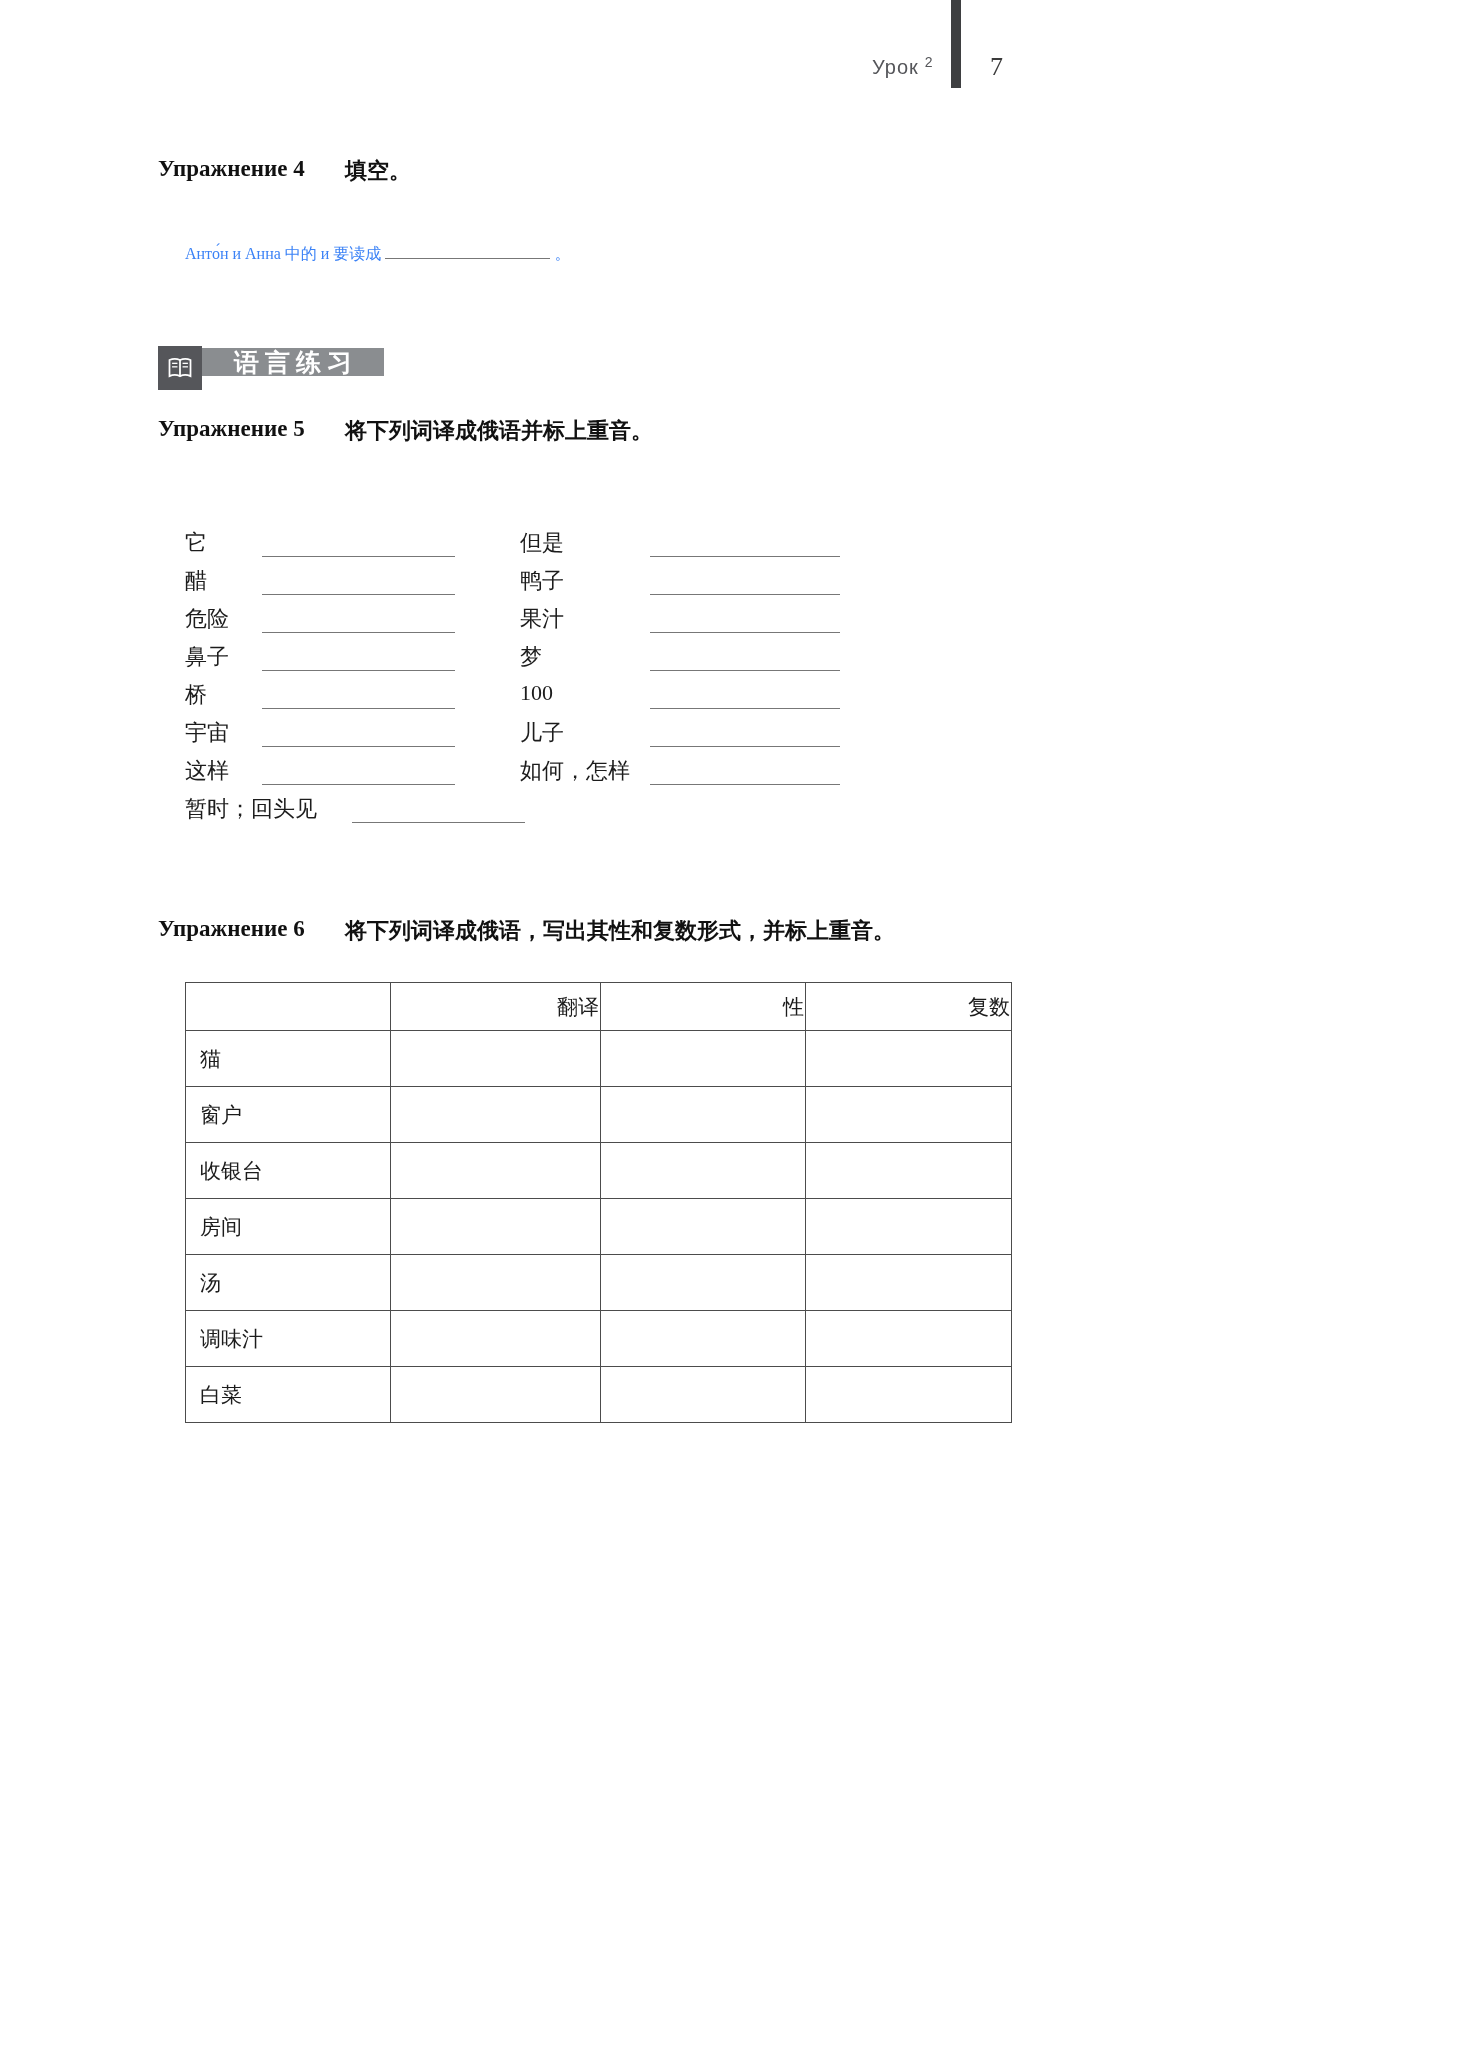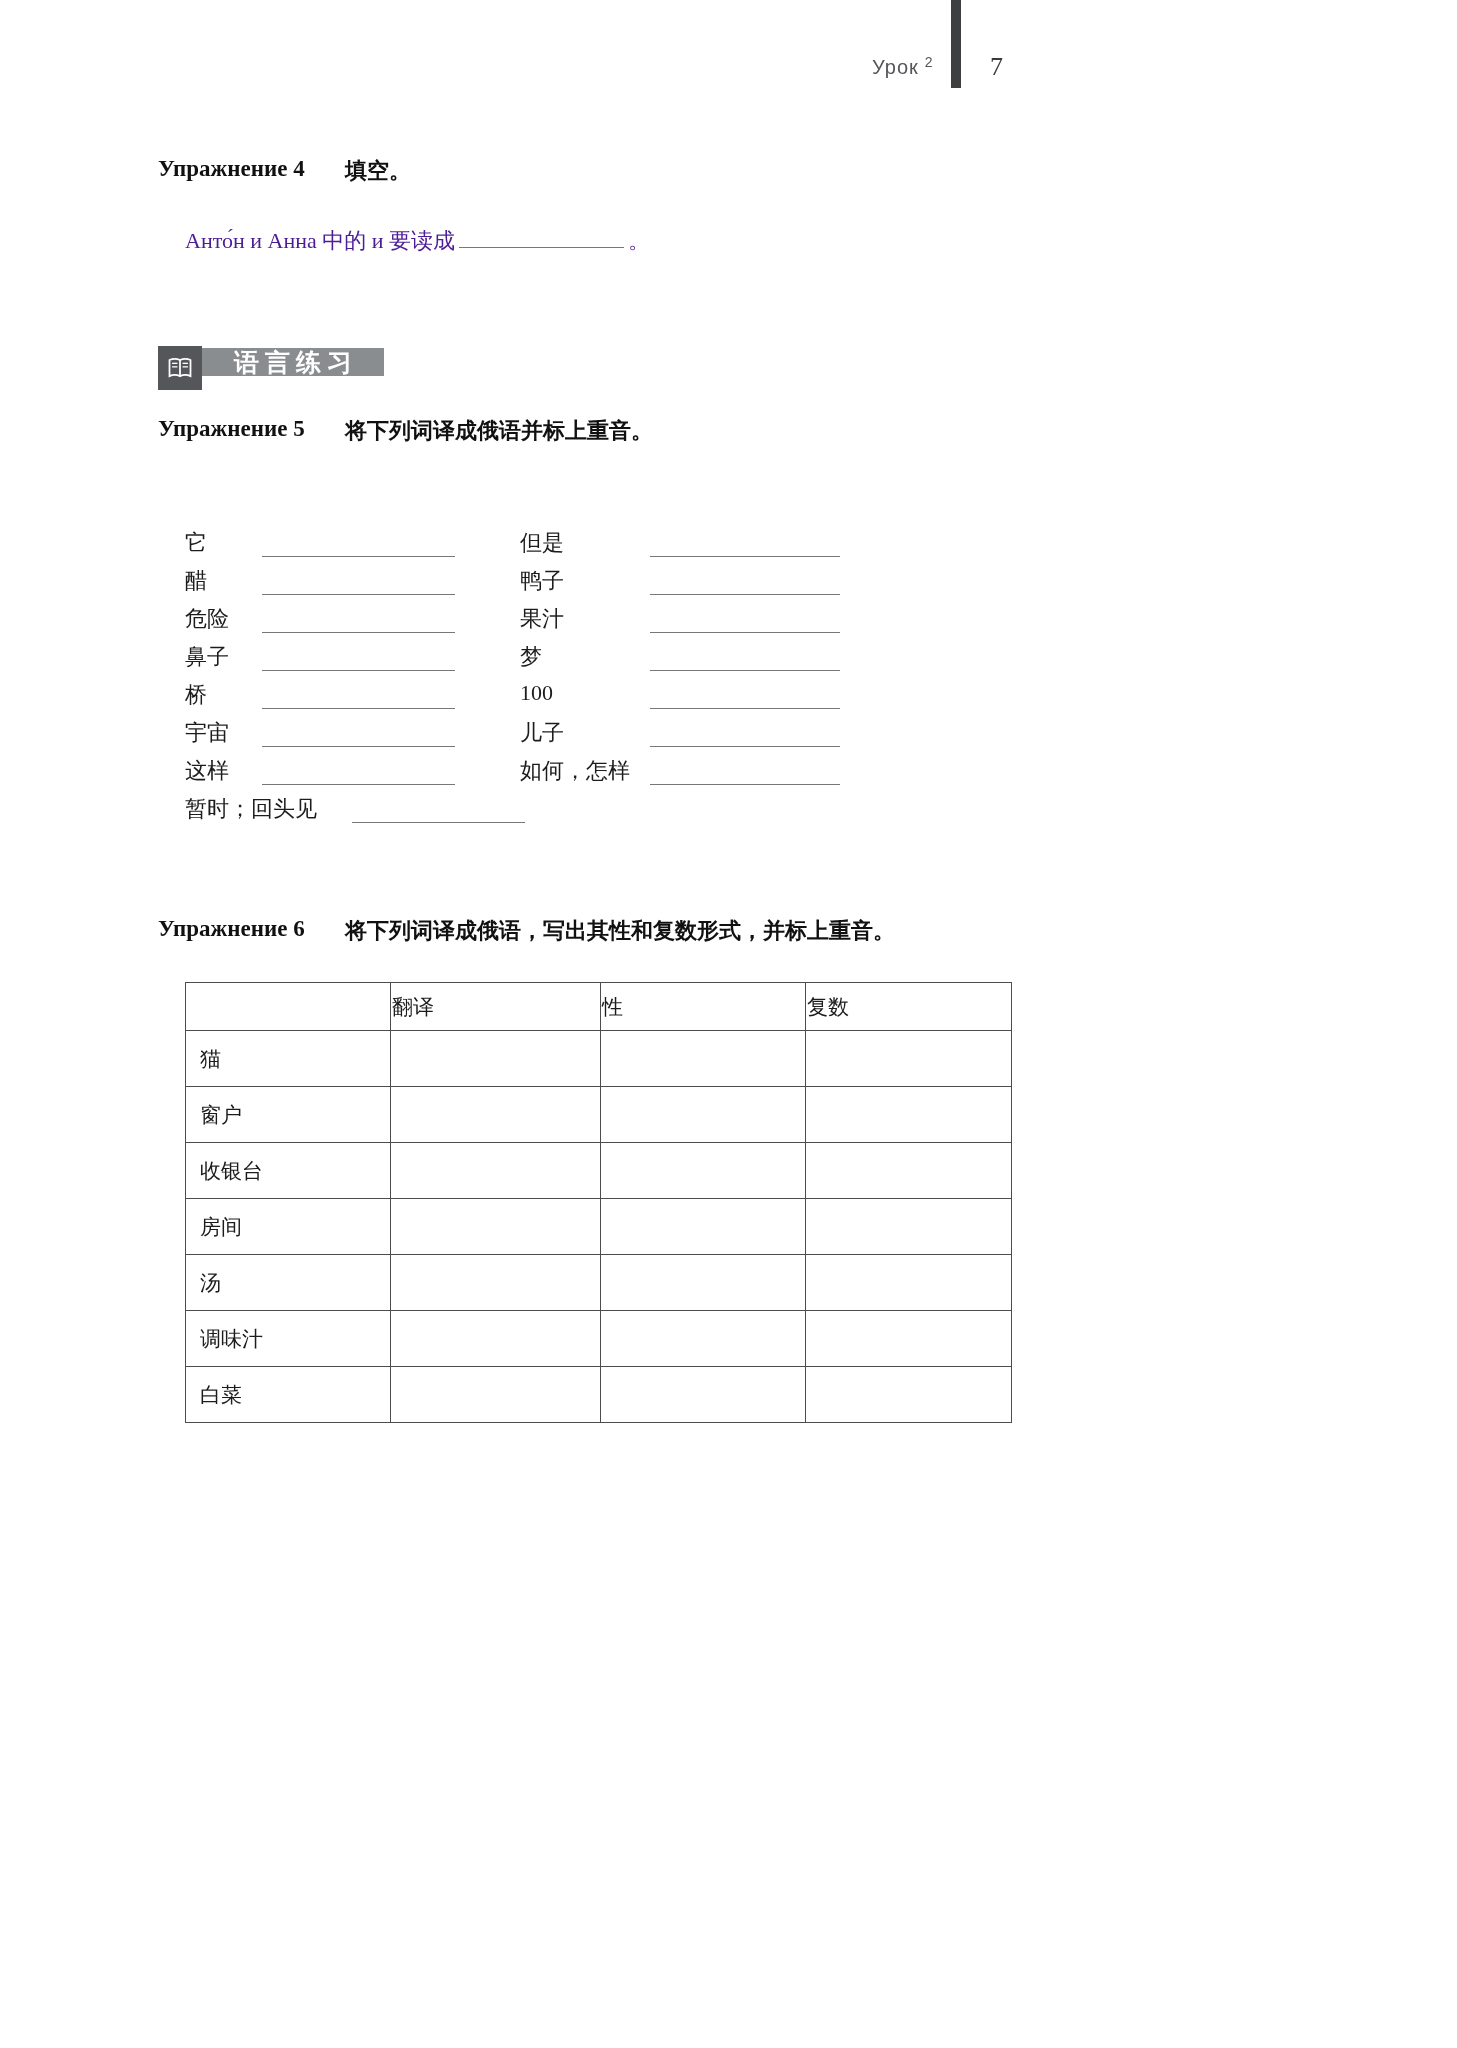--- a/index.html
+++ b/index.html
@@ -34,22 +34,22 @@
     position: absolute; left: 158px;
     font-weight: bold; font-size: 23px; color: #111;
   }
   .ex-instr {
     position: absolute; left: 345px;
     font-size: 22px; font-weight: bold; color: #111; text-align: center;
   }
 
   
   .fill-line {
-    position: absolute; top: 226px; left: 185px;
-    font-size: 22px; color: #4c1d95;
+    position: absolute; top: 238px; left: 185px;
+    font-size: 16px; color: #3b82f6;
   }
   .blank {
     display: inline-block; width: 165px; height: 20px;
     border-bottom: 1px solid #777; margin: 0 4px;
   }
 
   
   .section-banner { position: absolute; top: 346px; left: 158px; height: 44px; }
   .section-icon {
     position: absolute; left: 0; top: 0;
@@ -75,21 +75,21 @@
   .word-row .line-r { position: absolute; left: 650px; top: 0; width: 190px; height: 28px; border-bottom: 1px solid #777; }
   .word-row.last .line-l { left: 352px; width: 173px; }
 
   
   .ex6-table {
     position: absolute; top: 982px; left: 185px;
     border-collapse: collapse; table-layout: fixed;
     font-size: 21px; color: #1c1c1c;
   }
   .ex6-table th, .ex6-table td { border: 1px solid #4c4c4c; }
-  .ex6-table th { height: 45px; font-weight: normal; text-align: left; }
+  .ex6-table th { height: 45px; font-weight: normal; text-align: right; }
   .ex6-table td { height: 53px; }
   .ex6-table td.rowlabel { text-align: left; padding-left: 14px; }
 </style>
 </head>
 <body>
 
 <div class="page">
 
   <span class="lesson">
     <span>Урок</span><span class="num">2</span>

